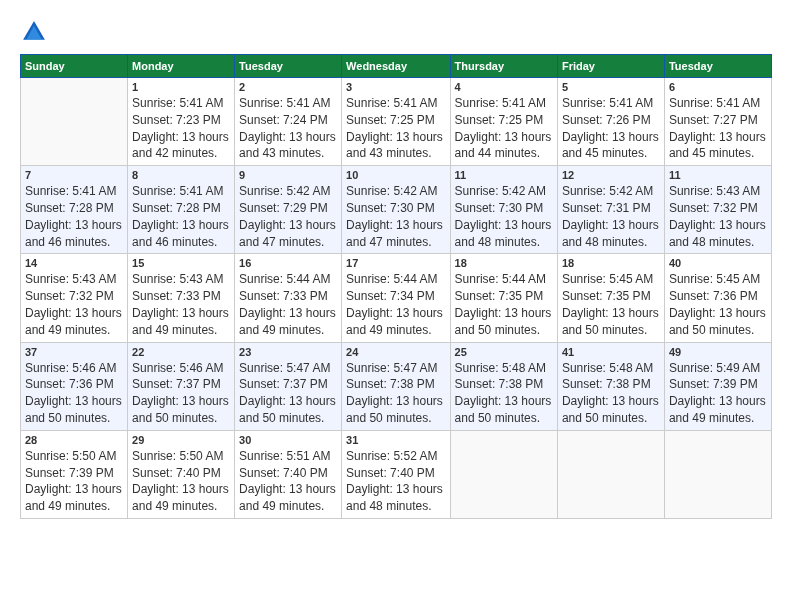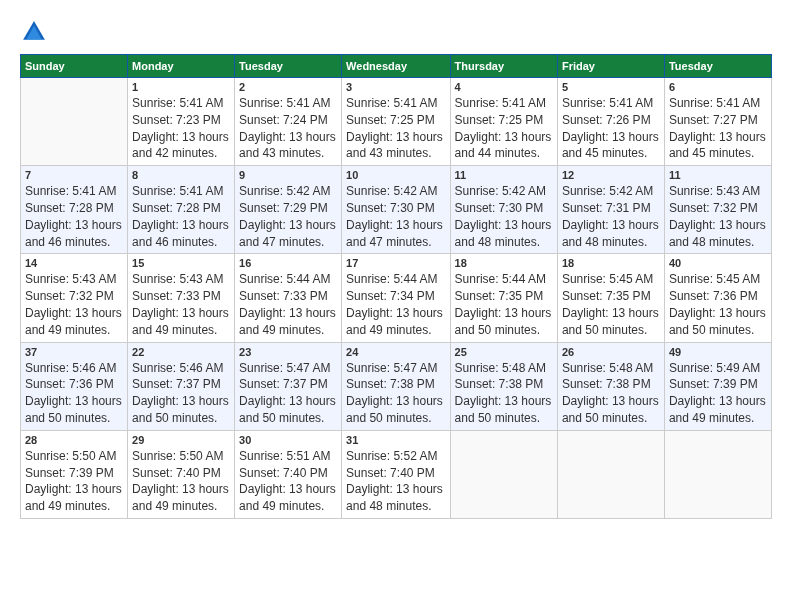--- a/index.html
+++ b/index.html
@@ -227,21 +227,21 @@
           </td>
           <td>
             <span class="day-num">24</span>
             <div class="day-info">Sunrise: 5:47 AM<br>Sunset: 7:38 PM<br>Daylight: 13 hours and 50 minutes.</div>
           </td>
           <td>
             <span class="day-num">25</span>
             <div class="day-info">Sunrise: 5:48 AM<br>Sunset: 7:38 PM<br>Daylight: 13 hours and 50 minutes.</div>
           </td>
           <td>
-            <span class="day-num">26</span>
+            <span class="day-num">41</span>
             <div class="day-info">Sunrise: 5:48 AM<br>Sunset: 7:38 PM<br>Daylight: 13 hours and 50 minutes.</div>
           </td>
           <td>
             <span class="day-num">49</span>
             <div class="day-info">Sunrise: 5:49 AM<br>Sunset: 7:39 PM<br>Daylight: 13 hours and 49 minutes.</div>
           </td>
         </tr>
         <tr>
           <td>
             <span class="day-num">28</span>

